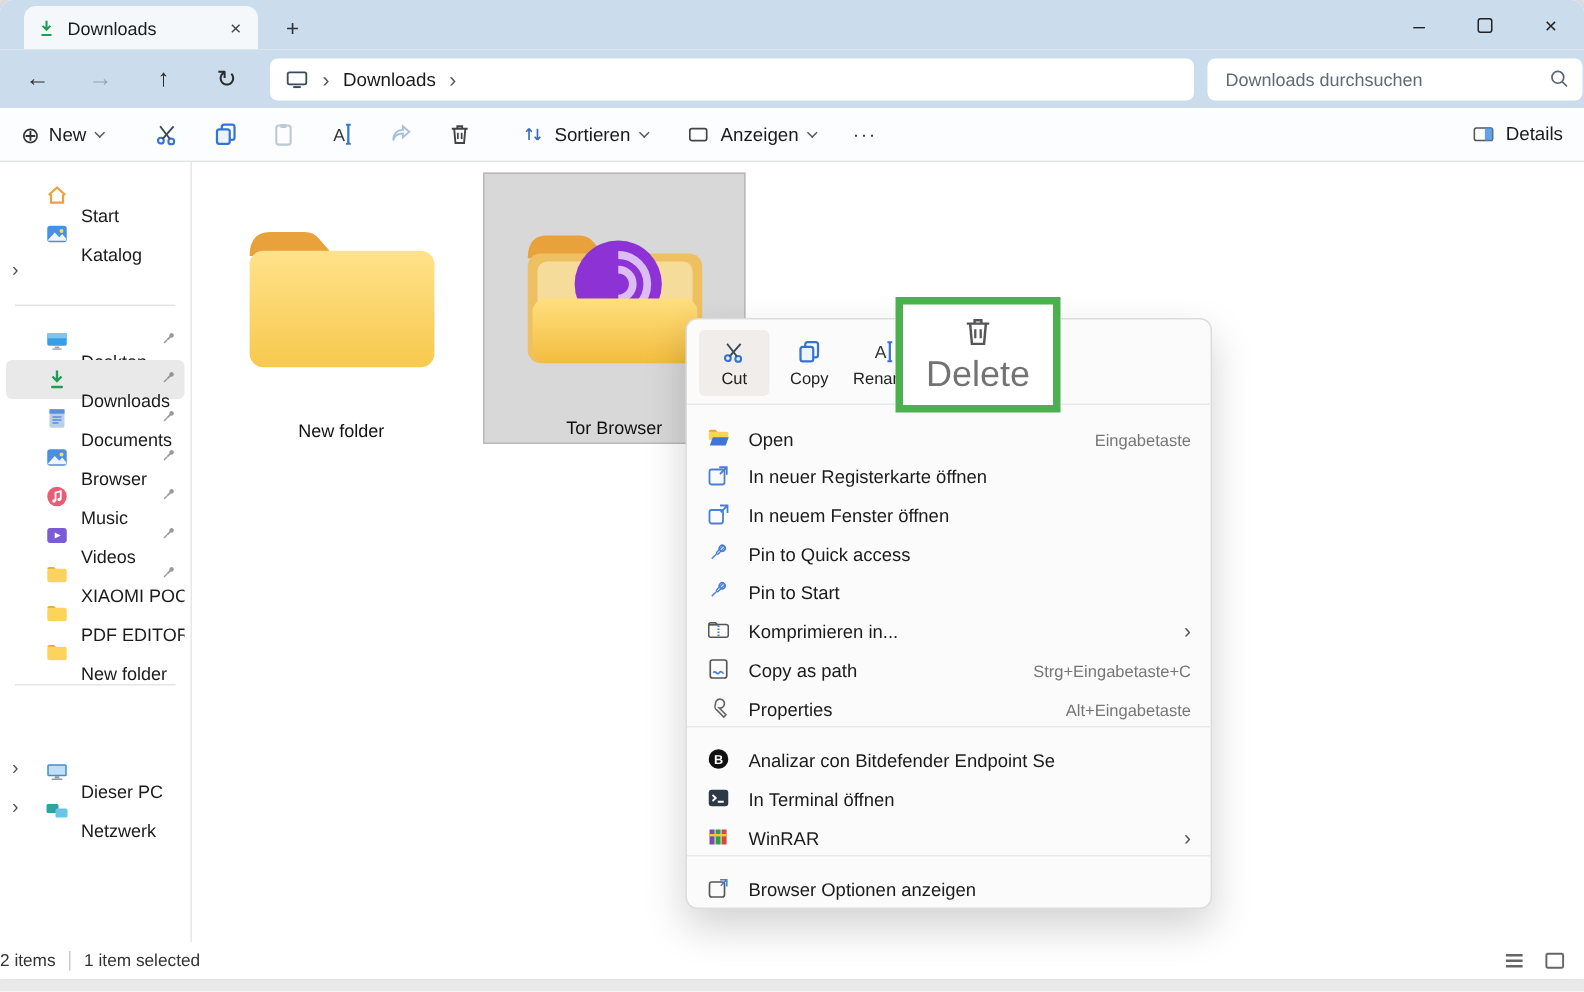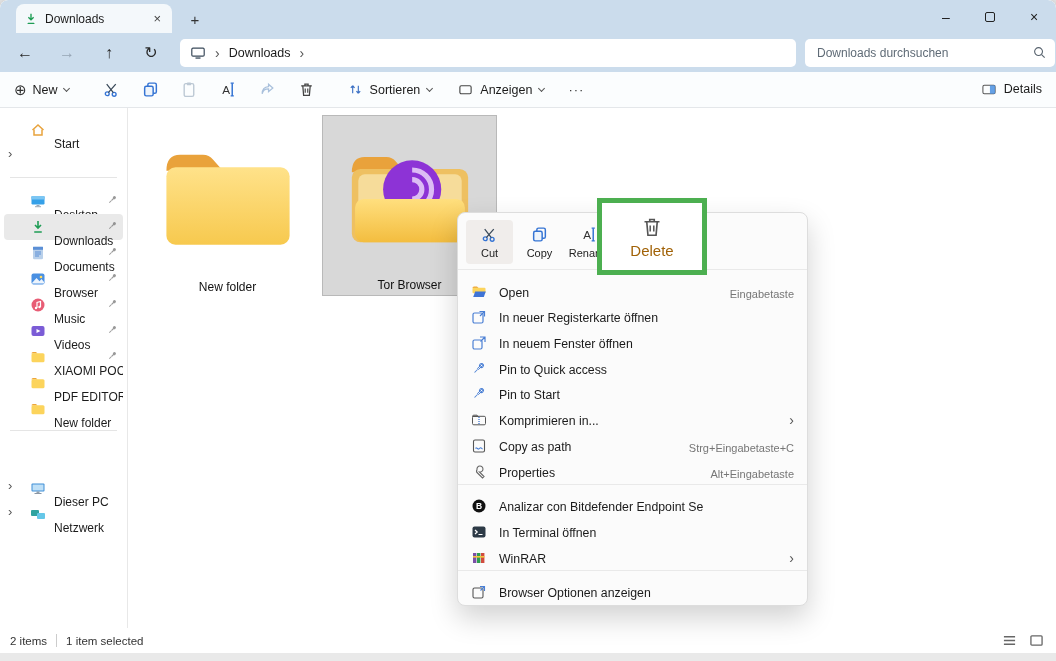--- a/index.html
+++ b/index.html
@@ -82,26 +82,26 @@
   .mi-ic { width:16px; height:16px; flex:0 0 16px; display:flex; }
   .mi-label { flex:1; white-space:nowrap; overflow:hidden; }
   .mi-accel { font-size:11px; color:#767676; }
   .mi-sub { color:#555; font-size:14px; }
   .menu-sep { border-top:1px solid #e9e9e9; margin:4px 0; }
 
   
   .hl-box { position:absolute; left:597px; top:198px; width:110px; height:77px; background:#fff;
             border:5px solid #4CAF50; z-index:6; display:flex; flex-direction:column; align-items:center;
             justify-content:center; gap:3px; }
-  .hl-label { font-size:15px; color:#a16207; }
+  .hl-label { font-size:24px; color:#737373; }
 
   
   .statusbar { position:absolute; left:0; bottom:0; width:1056px; height:25px; background:#fff;
                display:flex; align-items:center; font-size:11.5px; color:#333; }
-  .sb-count { margin-left:10px; }
+  .sb-count { }
   .status-div { width:1px; height:13px; background:#ccc; margin:0 9px; }
   .view-toggles { position:absolute; right:12px; display:flex; gap:12px; align-items:center; }
 </style>
 </head>
 <body>
 
 <div class="window">
 
   <svg width="0" height="0" style="position:absolute">
     <defs>
@@ -246,20 +246,30 @@
     <div class="sb-row">
       <span class="sb-ic">
         <svg width="16" height="16" viewBox="0 0 16 16">
             <path d="M2.5 8 8 3l5.5 5" stroke="#e8a33d" fill="none" stroke-width="1.5"></path>
             <path d="M4 7.5V13h8V7.5" stroke="#e8a33d" fill="none" stroke-width="1.5"></path>
           </svg>
       </span>
       <span class="sb-label">Start</span>
     </div>
     <div class="sb-row">
+      <span class="sb-ic">
+        <svg width="16" height="16" viewBox="0 0 16 16">
+            <rect x="1.5" y="2.5" width="13" height="11" rx="2" fill="#4a90e2"></rect>
+            <circle cx="11" cy="6" r="1.3" fill="#ffd95e"></circle>
+            <path d="M2 12 6.5 7l3 3.2L11.5 8l2.5 3v1.5H2z" fill="#fff" opacity=".9"></path>
+          </svg>
+      </span>
+      <span class="sb-label">Katalog</span>
+    </div>
+    <div class="sb-row">
       <span class="sb-exp">›</span>
     </div>
     <div class="sb-div"></div>
 
     <div class="sb-row">
       <span class="sb-ic">
         <svg width="16" height="16" viewBox="0 0 16 16">
             <rect x="1.5" y="3" width="13" height="8.5" rx="1.2" fill="#35a0e8"></rect>
             <rect x="1.5" y="3" width="13" height="3.5" fill="#7cc6f3"></rect>
             <rect x="6.5" y="12" width="3" height="1.2" fill="#9aa7b5"></rect>

